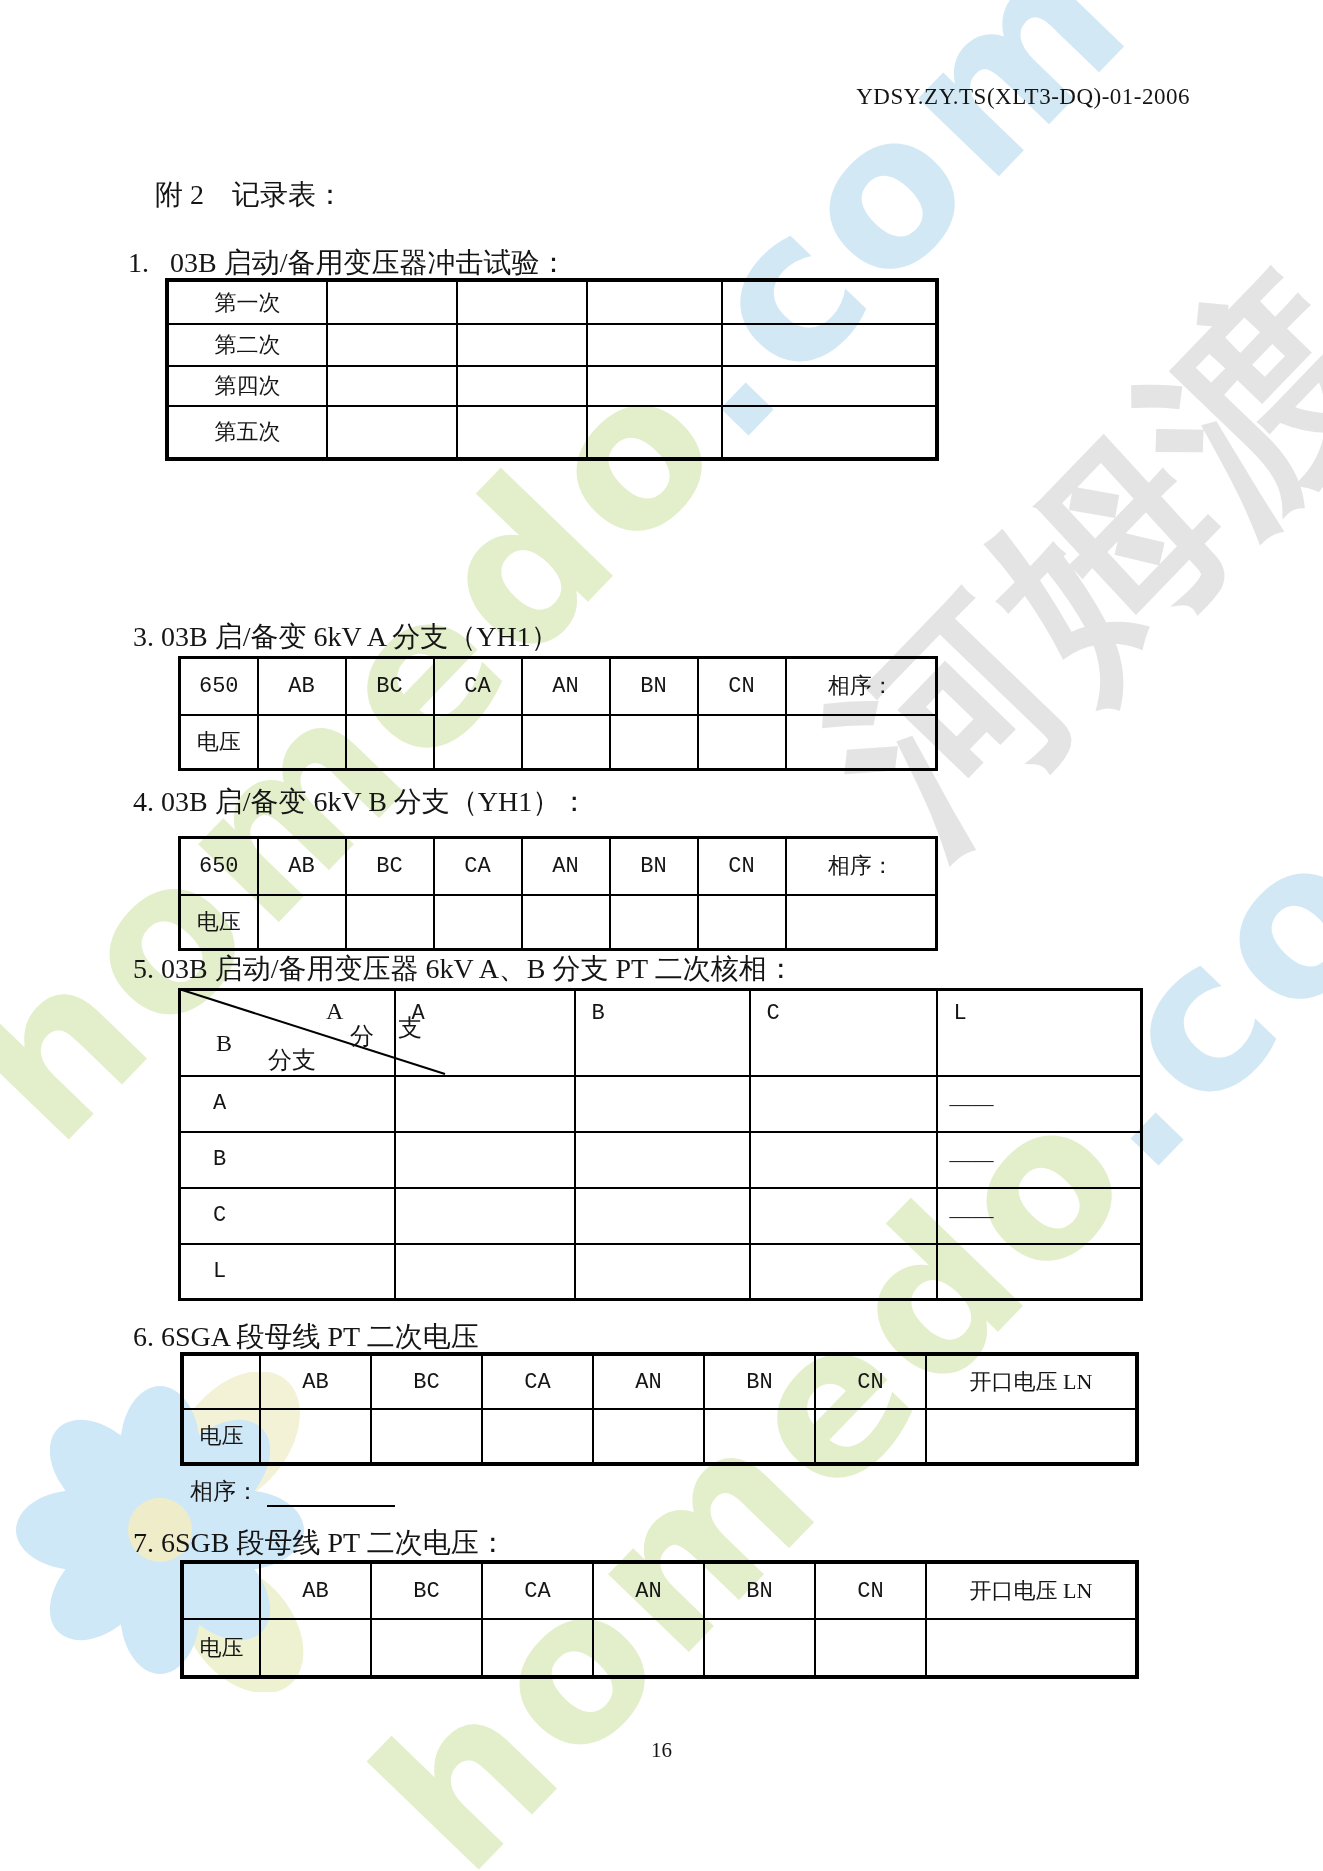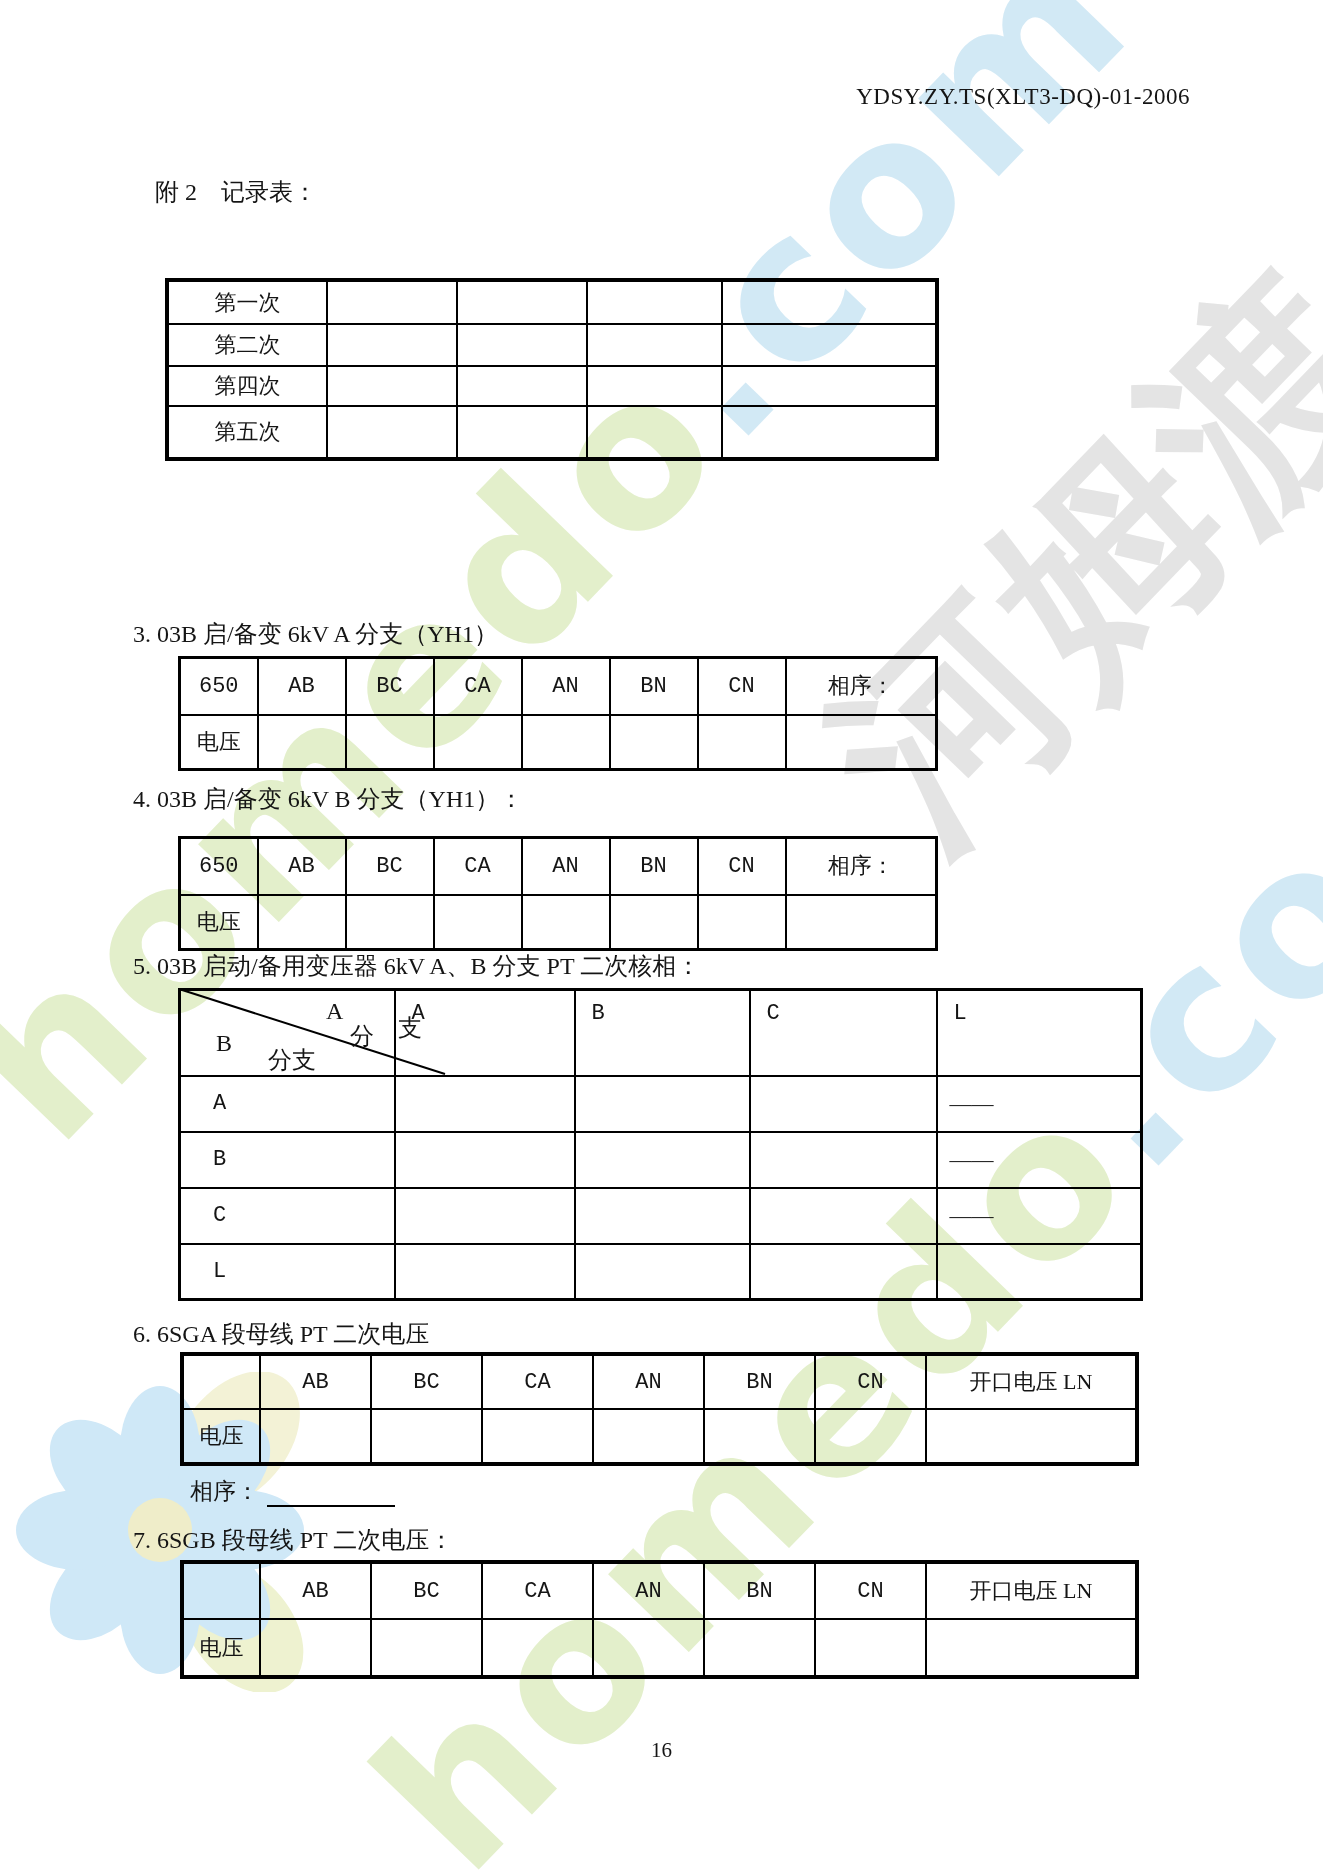--- a/index.html
+++ b/index.html
@@ -13,21 +13,21 @@
   .wm-line2{left:330px;top:1750px;font-size:205px;letter-spacing:8px;
             transform:rotate(-46deg);transform-origin:left top;}
   .wm-cjk{left:770px;top:700px;font-size:220px;letter-spacing:4px;color:#e4e4e4;
           transform:rotate(-46deg);transform-origin:left top;}
   .wm-green{color:#e3efcb;}
   .wm-cyan{color:#d2e9f5;}
   .wm-flower{left:10px;top:1372px;}
   
   .z{position:absolute;z-index:2;}
   .doccode{top:84px;right:133px;font-size:23px;letter-spacing:.5px;}
-  .title{font-size:24px;white-space:pre;}
+  .title{font-size:28px;white-space:pre;}
   .pageno{top:1738px;left:0;width:100%;text-align:center;font-size:21px;}
   table.tbl{position:absolute;z-index:2;border-collapse:collapse;table-layout:fixed;background:transparent;}
   table.tbl td{border:2px solid #000;padding:0;text-align:center;vertical-align:middle;
                font-size:22px;overflow:visible;}
   .b4{border:4px solid #000;}
   .b3{border:3px solid #000;}
   .mono{font-family:"Liberation Mono","DejaVu Sans Mono",monospace;font-size:21px;}
   
   .t5 td.colhead{text-align:left;vertical-align:top;padding:10px 0 0 16px;}
   .t5 td.rowhead{text-align:left;padding-left:32px;}
@@ -68,20 +68,21 @@
           <ellipse transform="rotate(270) translate(0,-82)" rx="40" ry="62"></ellipse>
           <ellipse transform="rotate(315) translate(0,-82)" rx="40" ry="62"></ellipse>
         </g>
         <circle r="32" fill="#efedc9"></circle>
       </g>
     </svg>
   </div>
 
   <div class="z doccode">YDSY.ZY.TS(XLT3-DQ)-01-2006</div>
   <div class="z title" style="left:155px;top:176px;">附 2　记录表：</div>
+  <div class="z title" style="left:128px;top:244px;">1.   03B 启动/备用变压器冲击试验：</div>
 
   <table class="tbl b4 t1" style="left:165px;top:278px;width:770px;">
     <colgroup>
         <col style="width:160px">
         <col style="width:130px">
         <col style="width:130px">
         <col style="width:135px">
         <col style="width:215px">
       </colgroup>
     <tbody>

